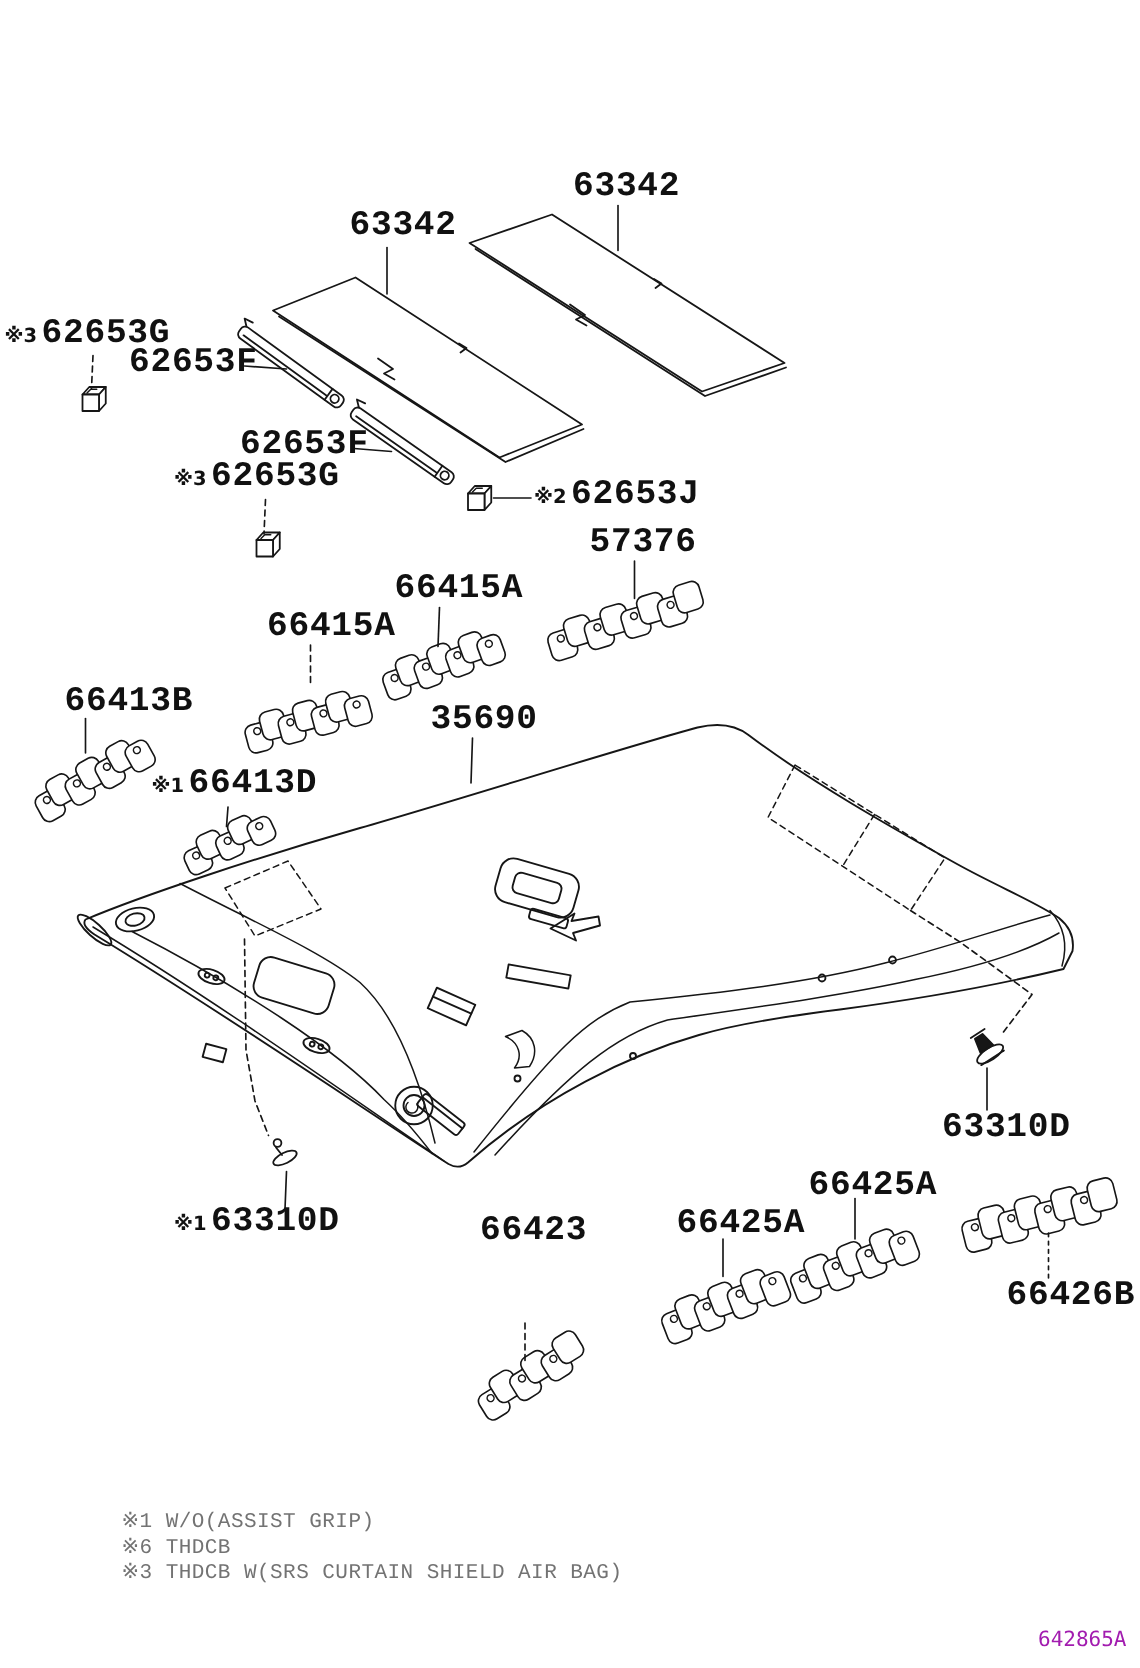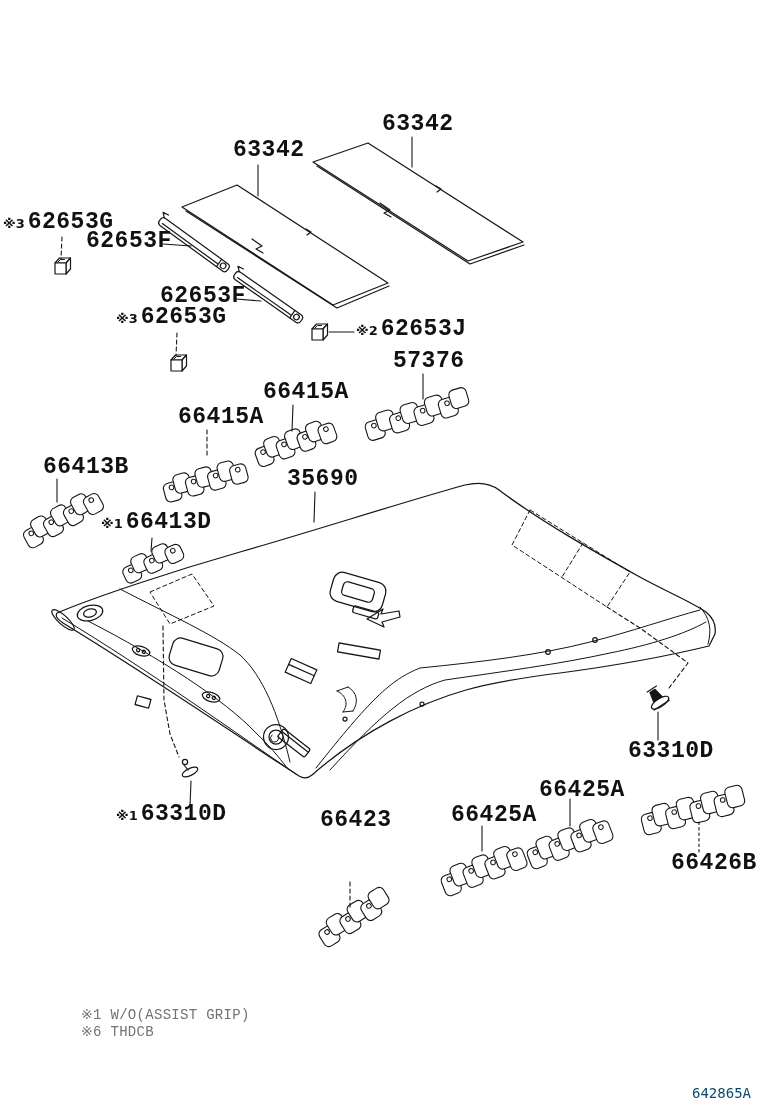--- a/index.html
+++ b/index.html
@@ -7,21 +7,21 @@
         font-family:"Liberation Mono", monospace;}
   #art{position:absolute;left:0;top:0;}
   .label{position:absolute;display:flex;align-items:baseline;gap:3px;white-space:nowrap;
          color:#111;line-height:21px;}
   .label .num{font-family:"Liberation Mono", monospace;font-weight:700;font-size:23px;
               letter-spacing:.5px;}
   .label .pfx{font-family:"DejaVu Sans", sans-serif;font-weight:700;font-size:13px;}
   .footnote{position:absolute;left:81px;font-family:"Liberation Mono","DejaVu Sans",monospace;
             font-size:14px;color:#737373;white-space:nowrap;letter-spacing:.3px;}
   .docnum{position:absolute;left:692px;top:1085px;font-family:"DejaVu Sans Mono",monospace;
-          font-size:14px;color:#0c4a6e;}
+          font-size:14px;color:#a21caf;}
 </style>
 </head>
 <body>
 
 <div id="page">
 
   <svg id="art" width="760" height="1112" viewBox="0 0 760 1112" fill="none" stroke="#161616" stroke-width="1.2" stroke-linejoin="round" stroke-linecap="round">
 
     <g>
       <polygon points="237,185 388,283 333,305 182,207"></polygon>
@@ -350,14 +350,15 @@
     </div>
   <div class="label" style="left:539px;top:780px">
     <span class="num">66425A</span>
     </div>
   <div class="label" style="left:671px;top:853px">
     <span class="num">66426B</span>
     </div>
 
   <div class="footnote" style="top:1006px">※1 W/O(ASSIST GRIP)</div>
   <div class="footnote" style="top:1023px">※6 THDCB</div>
+  <div class="footnote" style="top:1040px">※3 THDCB W(SRS CURTAIN SHIELD AIR BAG)</div>
   <div class="docnum">642865A</div>
 </div>
 
 </body></html>

